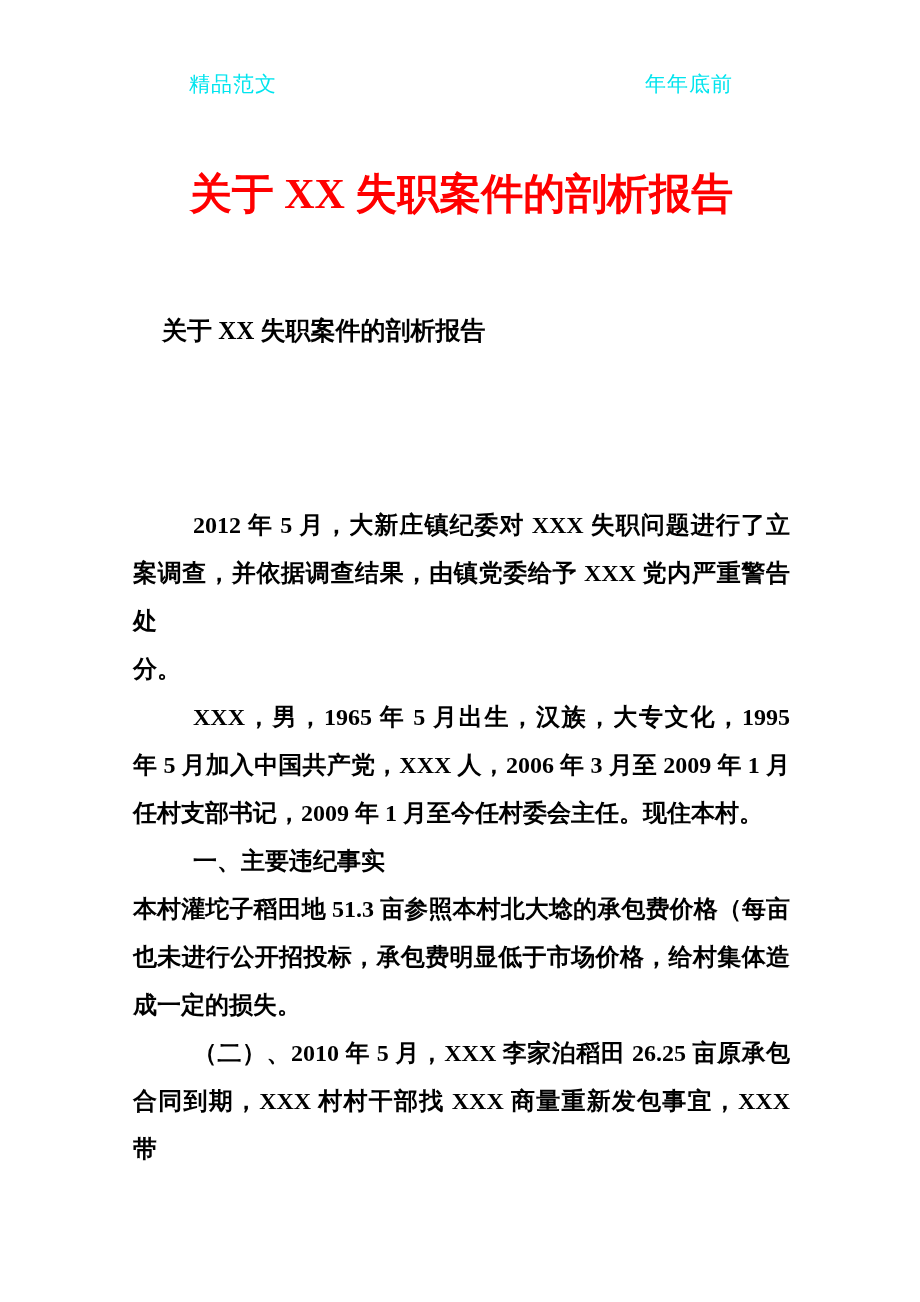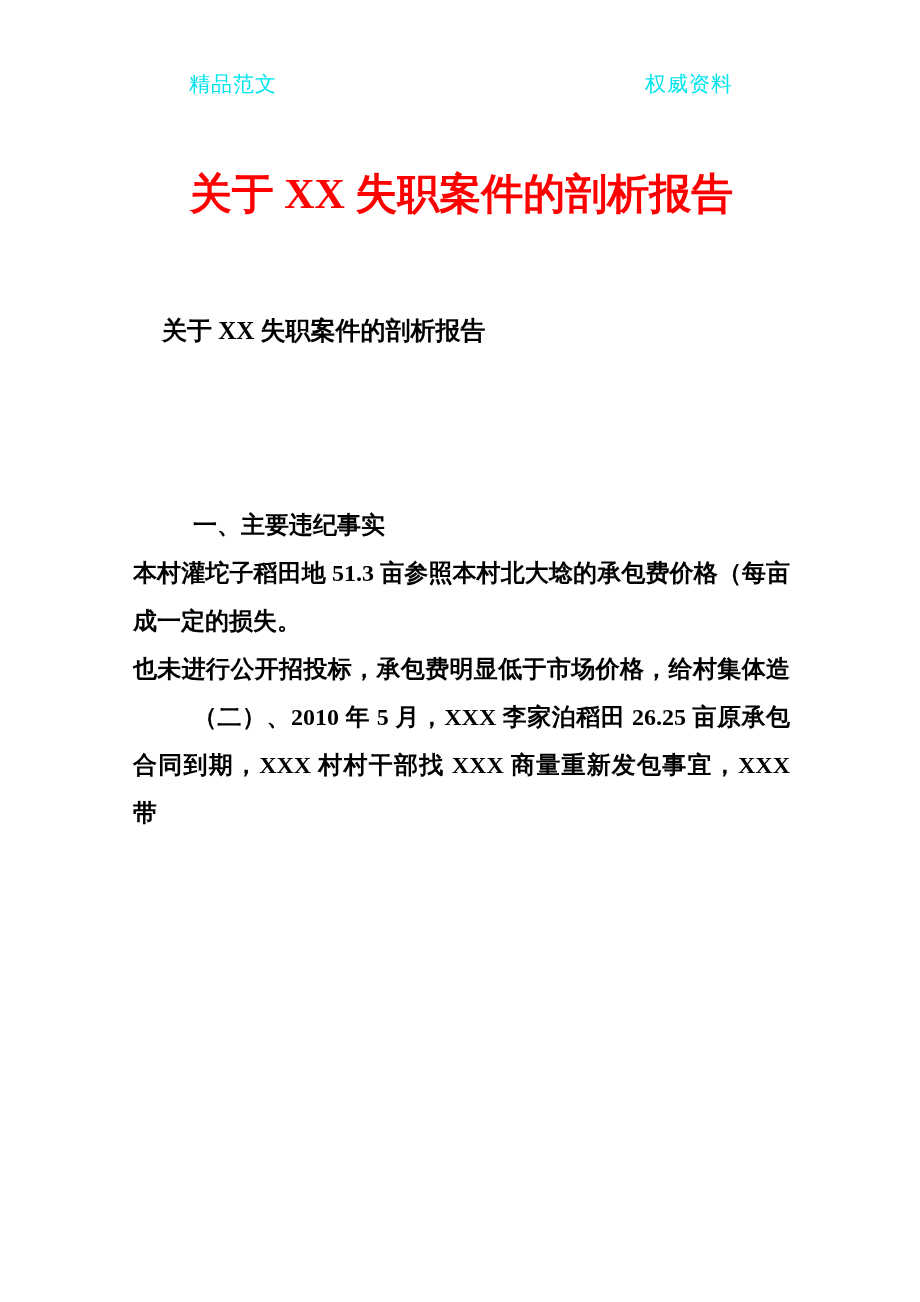--- a/index.html
+++ b/index.html
@@ -83,39 +83,49 @@
     color: #4a4a4a;
   }
 </style>
 </head>
 <body>
 
 <div class="doc">
 
   <div class="header">
     <span>精品范文</span>
-    <span>权威资料</span>
+    <span>年年底前</span>
   </div>
 
   <h1 class="title">关于 XX 失职案件的剖析报告</h1>
 
   <div class="subtitle">关于 XX 失职案件的剖析报告</div>
 
   <div class="body">
 
+    <p>
+      <span class="ln fi jl" style="display:block">2012 年 5 月，大新庄镇纪委对 XXX 失职问题进行了立</span>
+      <span class="ln jl" style="display:block">案调查，并依据调查结果，由镇党委给予 XXX 党内严重警告处</span>
+      <span class="ln" style="display:block">分。</span>
+    </p>
 
+    <p>
+      <span class="ln fi jl" style="display:block">XXX，男，1965 年 5 月出生，汉族，大专文化，1995</span>
+      <span class="ln jl" style="display:block">年 5 月加入中国共产党，XXX 人，2006 年 3 月至 2009 年 1 月</span>
+      <span class="ln" style="display:block">任村支部书记，2009 年 1 月至今任村委会主任。现住本村。</span>
+    </p>
 
     <p>
       <span class="ln fi" style="display:block">一、主要违纪事实</span>
     </p>
 
     <p>
       <span class="ln jl" style="display:block">本村灌坨子稻田地 51.3 亩参照本村北大埝的承包费价格（每亩</span>
+      <span class="ln jl" style="display:block">也未进行公开招投标，承包费明显低于市场价格，给村集体造</span>
       <span class="ln" style="display:block">成一定的损失。</span>
-      <span class="ln jl" style="display:block">也未进行公开招投标，承包费明显低于市场价格，给村集体造</span>
     </p>
 
     <p>
       <span class="ln fi jl" style="display:block">（二）、2010 年 5 月，XXX 李家泊稻田 26.25 亩原承包</span>
       <span class="ln jl" style="display:block">合同到期，XXX 村村干部找 XXX 商量重新发包事宜，XXX 带</span>
     </p>
 
   </div>
 
   <div class="footer">

